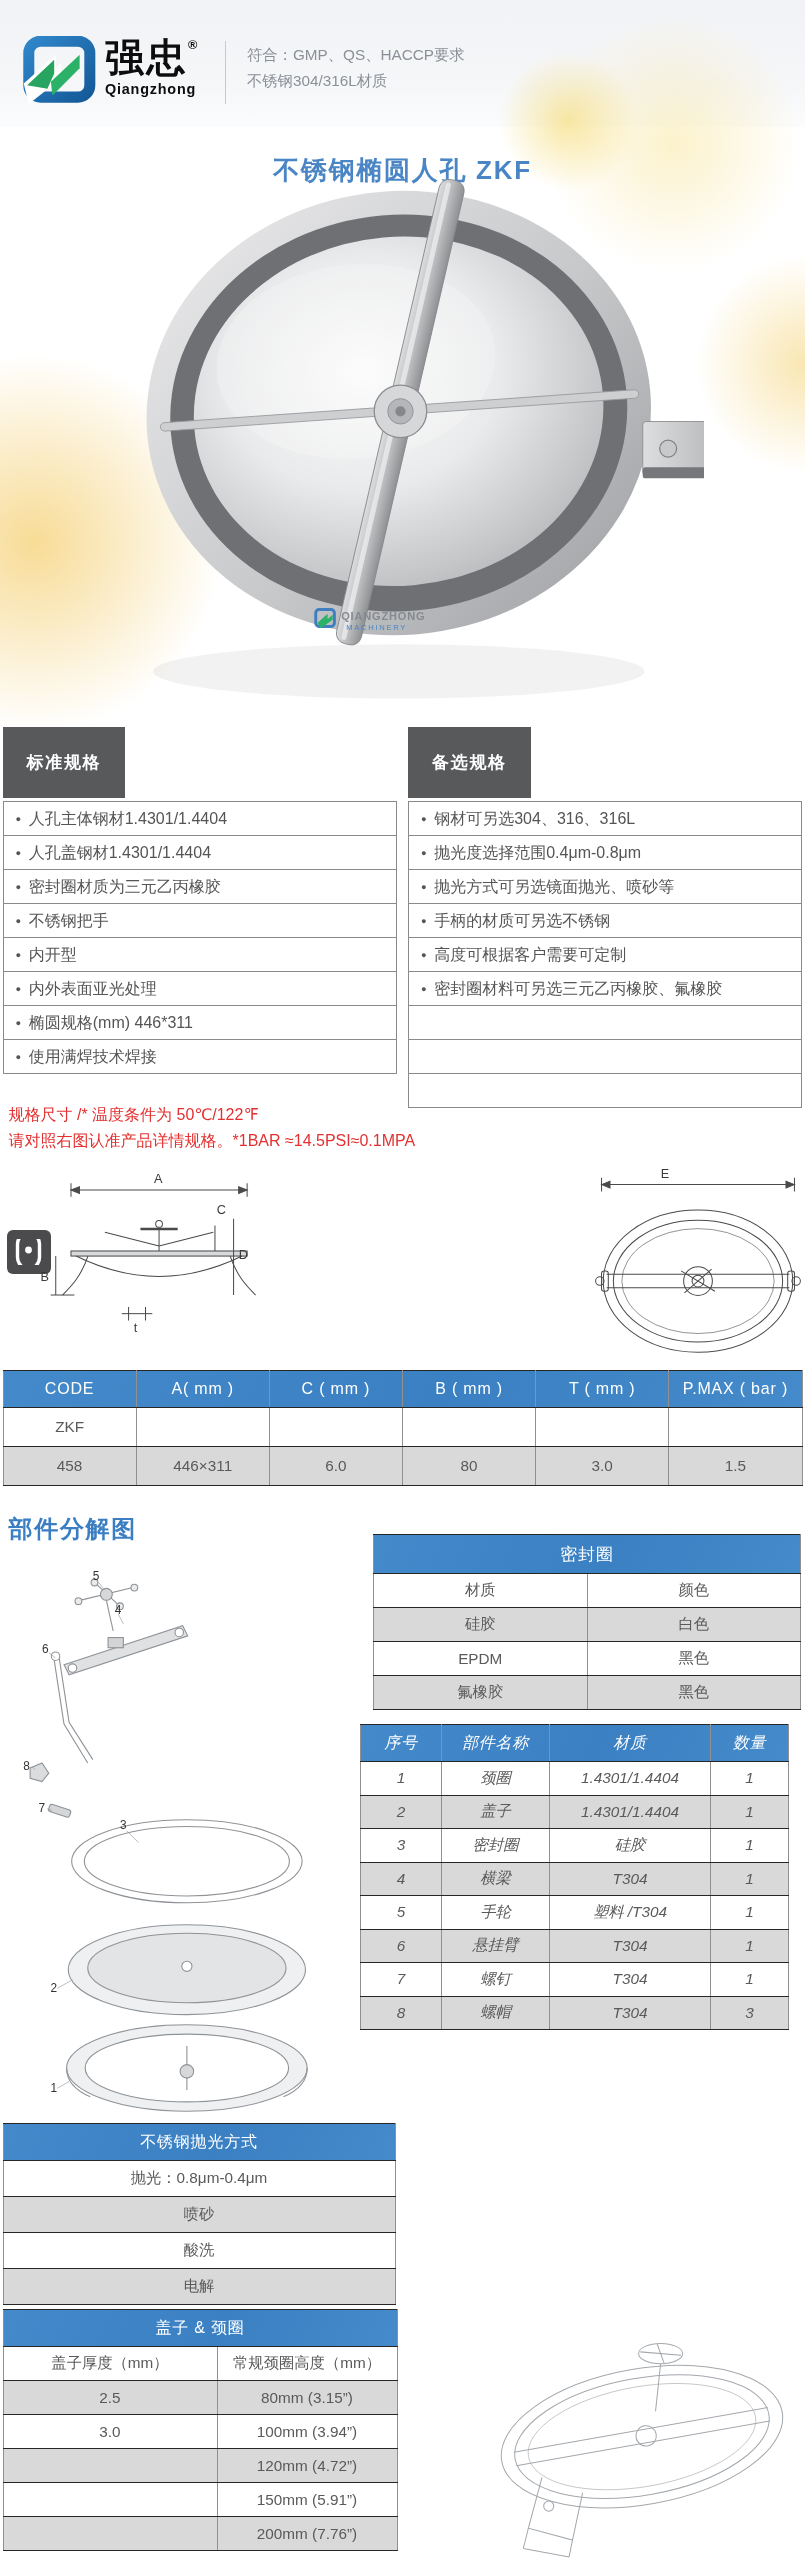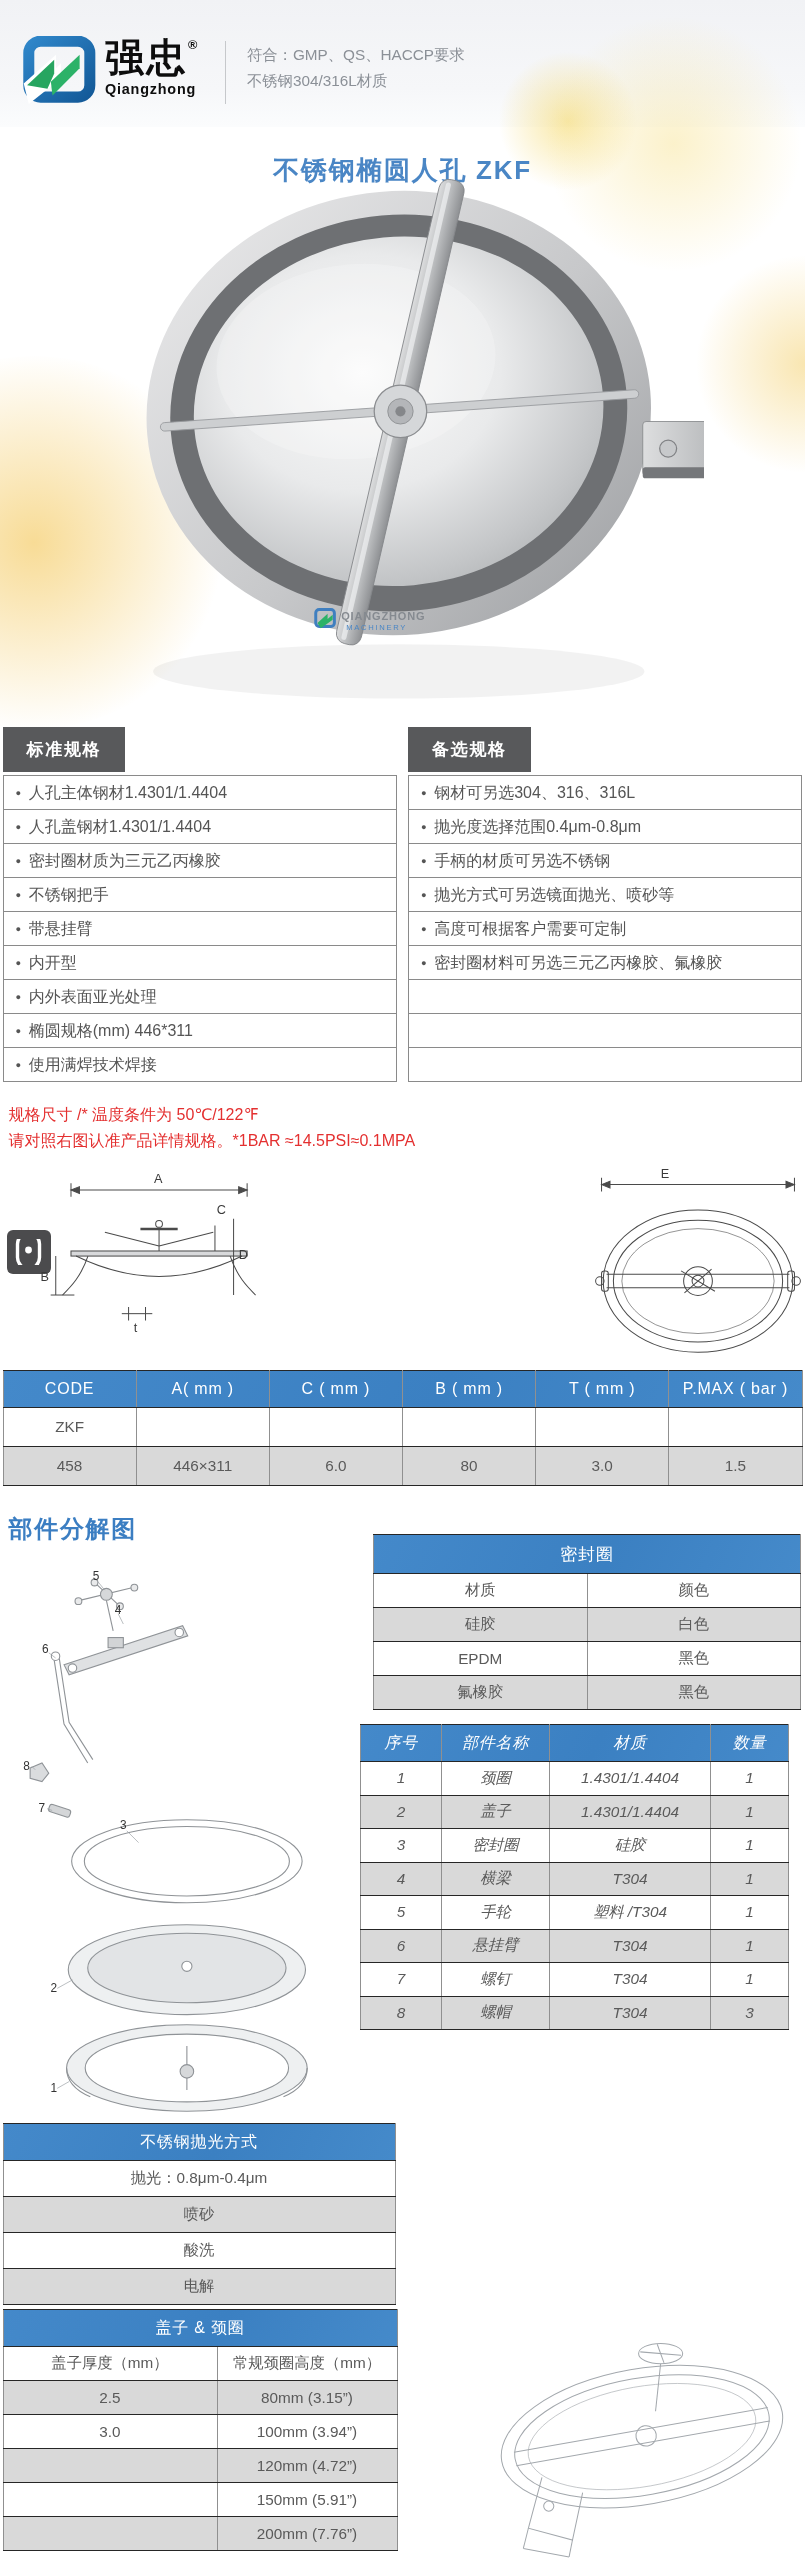--- a/index.html
+++ b/index.html
@@ -26,21 +26,21 @@
          background:radial-gradient(circle,rgba(247,225,140,.45) 0%,rgba(247,225,140,0) 70%);}
   .blob3{left:-161px;top:356px;width:390px;height:373px;
          background:radial-gradient(circle,rgba(243,196,80,.6) 0%,rgba(243,196,80,0) 70%);}
   .blob4{left:695px;top:254px;width:220px;height:220px;
          background:radial-gradient(circle,rgba(243,205,100,.5) 0%,rgba(243,205,100,0) 70%);}
   .hero{position:absolute;left:102px;top:125px;}
   
   .spec-col{position:absolute;top:727px;width:394px;}
   .spec-left{left:2.5px;} .spec-right{left:408px;}
   .spec-badge{display:inline-block;background:#58595b;color:#fff;font-size:17px;font-weight:700;
-              padding:11px 24px;letter-spacing:1.7px;}
+              padding:24px 24px;letter-spacing:1.7px;}
   .spec-list{border:0.8px solid #8a8a8a;margin-top:2.5px;background:#fff;}
   .spec-row{height:33px;line-height:33px;border-top:0.8px solid #8a8a8a;font-size:16px;color:#555;
             padding-left:12px;white-space:nowrap;overflow:hidden;}
   .spec-row:first-child{border-top:none;}
   .spec-row:not(.empty)::before{content:"●";font-size:9.3px;vertical-align:1.7px;margin-right:7.6px;color:#555;}
   
   .note{position:absolute;left:8.5px;top:1102px;color:#e43030;font-size:16px;line-height:26px;}
   
   .detail-icon{position:absolute;left:6.8px;top:1230px;width:44px;height:44px;background:#4b4b4d;
                border-radius:6px;display:flex;align-items:center;justify-content:center;}
@@ -161,35 +161,34 @@
     </g>
   </svg>
 
   <div class="spec-col spec-left">
     <span class="spec-badge">标准规格</span>
     <div class="spec-list">
       <div class="spec-row">人孔主体钢材1.4301/1.4404</div>
       <div class="spec-row">人孔盖钢材1.4301/1.4404</div>
       <div class="spec-row">密封圈材质为三元乙丙橡胶</div>
       <div class="spec-row">不锈钢把手</div>
-      <div class="spec-row">带悬挂臂</div>
       <div class="spec-row">内开型</div>
       <div class="spec-row">内外表面亚光处理</div>
       <div class="spec-row">椭圆规格(mm) 446*311</div>
       <div class="spec-row">使用满焊技术焊接</div>
     </div>
   </div>
 
   <div class="spec-col spec-right">
     <span class="spec-badge">备选规格</span>
     <div class="spec-list">
       <div class="spec-row">钢材可另选304、316、316L</div>
       <div class="spec-row">抛光度选择范围0.4μm-0.8μm</div>
+      <div class="spec-row">抛光方式可另选镜面抛光、喷砂等</div>
       <div class="spec-row">手柄的材质可另选不锈钢</div>
-      <div class="spec-row">抛光方式可另选镜面抛光、喷砂等</div>
       <div class="spec-row">高度可根据客户需要可定制</div>
       <div class="spec-row">密封圈材料可另选三元乙丙橡胶、氟橡胶</div>
       <div class="spec-row empty"></div>
       <div class="spec-row empty"></div>
       <div class="spec-row empty"></div>
     </div>
   </div>
 
   <div class="note">
     <div>规格尺寸 /* 温度条件为 50℃/122℉</div>

